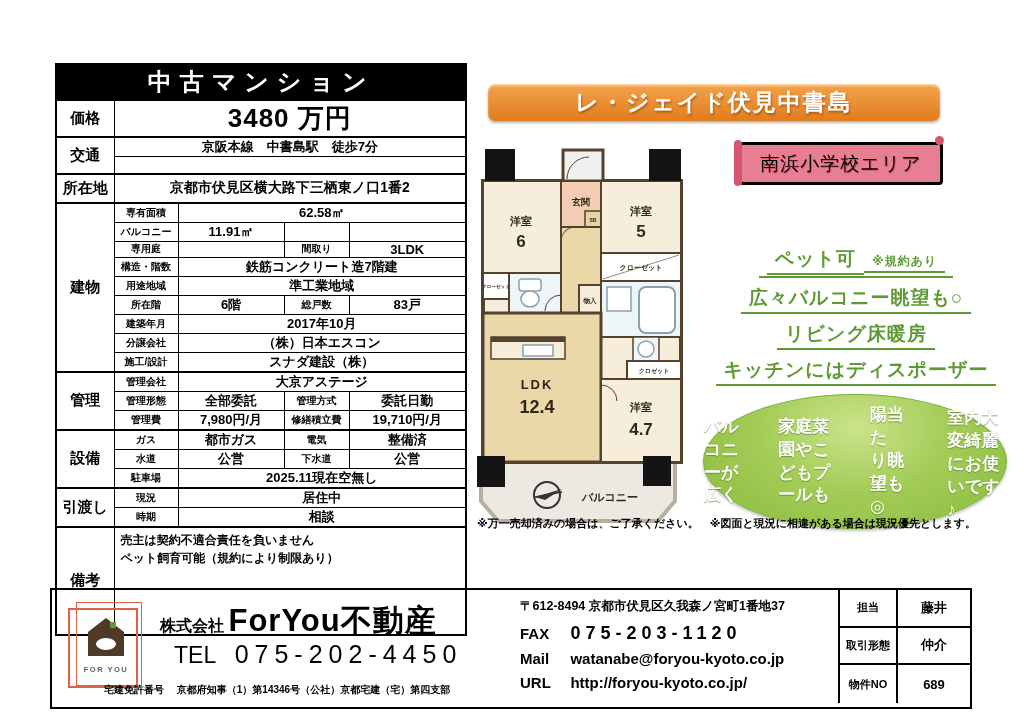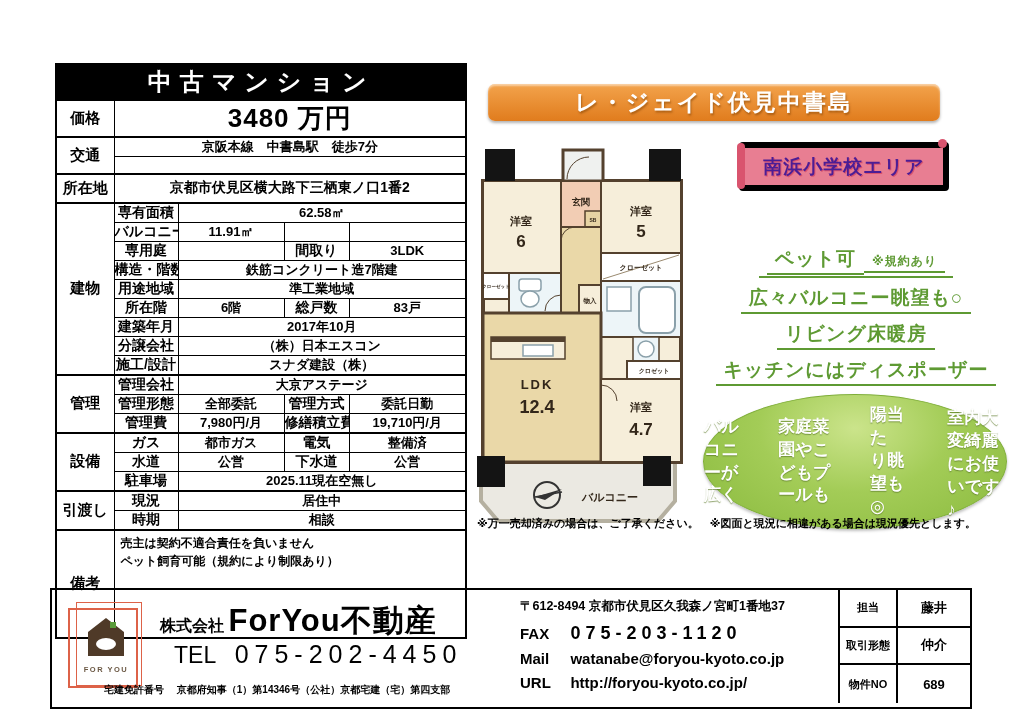--- a/index.html
+++ b/index.html
@@ -7,35 +7,35 @@
         font-family:"Liberation Sans","DejaVu Sans",sans-serif;color:#000;}
 
   
   table.spec{position:absolute;left:55px;top:63px;width:410px;border-collapse:collapse;
              table-layout:fixed;border:2px solid #000;}
   .spec td{border:1px solid #000;font-weight:bold;text-align:center;vertical-align:middle;
            padding:0;overflow:hidden;white-space:nowrap;}
   .spec tr.sec td{border-top:2px solid #000;}
   .spec .hdr{background:#000;color:#fff;font-size:24px;letter-spacing:8px;}
   .spec .cat{font-size:15px;}
-  .spec .sub{font-size:14px;}
+  .spec .sub{font-size:10px;}
   .spec .val{font-size:13px;}
   .spec .val2{font-size:14px;}
   .spec .big{font-size:26px;letter-spacing:1px;}
   .spec .rem{text-align:left;vertical-align:top;font-size:12px;white-space:normal;
              padding:3px 6px;line-height:1.55;}
 
   
   .banner-orange{position:absolute;left:488px;top:84px;width:452px;height:37px;border-radius:7px;
      background:linear-gradient(#f3a34c,#e07c1d);box-shadow:0 2px 3px rgba(0,0,0,.3), inset 0 2px 2px rgba(255,255,255,.5);
      display:flex;align-items:center;justify-content:center;color:#fff;font-size:23px;font-weight:bold;
      letter-spacing:2px;text-shadow:1px 2px 2px rgba(120,60,0,.5);}
   .banner-pink{position:absolute;left:739px;top:142px;width:198px;height:37px;background:#e87e92;
-     border:6px solid #000000;border-radius:4px;display:flex;align-items:center;justify-content:center;
-     color:#4c1d95;font-size:19px;font-weight:bold;letter-spacing:1px;text-shadow:1px 1px 0 #d9546e;}
+     border:3px solid #000000;border-radius:4px;display:flex;align-items:center;justify-content:center;
+     color:#000000;font-size:19px;font-weight:normal;letter-spacing:1px;text-shadow:1px 1px 0 #d9546e;}
   .banner-pink::before{content:"";position:absolute;left:-8px;top:-5px;width:8px;height:46px;
      background:#d9546e;border-radius:4px;}
   .banner-pink::after{content:"";position:absolute;right:-4px;top:-9px;width:9px;height:9px;
      background:#d9546e;border-radius:50%;}
   .catch{position:absolute;left:700px;top:194px;width:312px;text-align:center;
      color:#3f7222;font-size:17px;font-weight:bold;line-height:1.4;}
   .features{position:absolute;left:688px;top:246px;width:336px;text-align:center;}
   .features .f{display:block;margin:0 auto 7px;color:#5e9a33;font-size:19px;font-weight:bold;
      letter-spacing:1px;}
   .features .f span{display:inline-block;border-bottom:2px solid #5e9a33;padding:0 8px 1px;}

